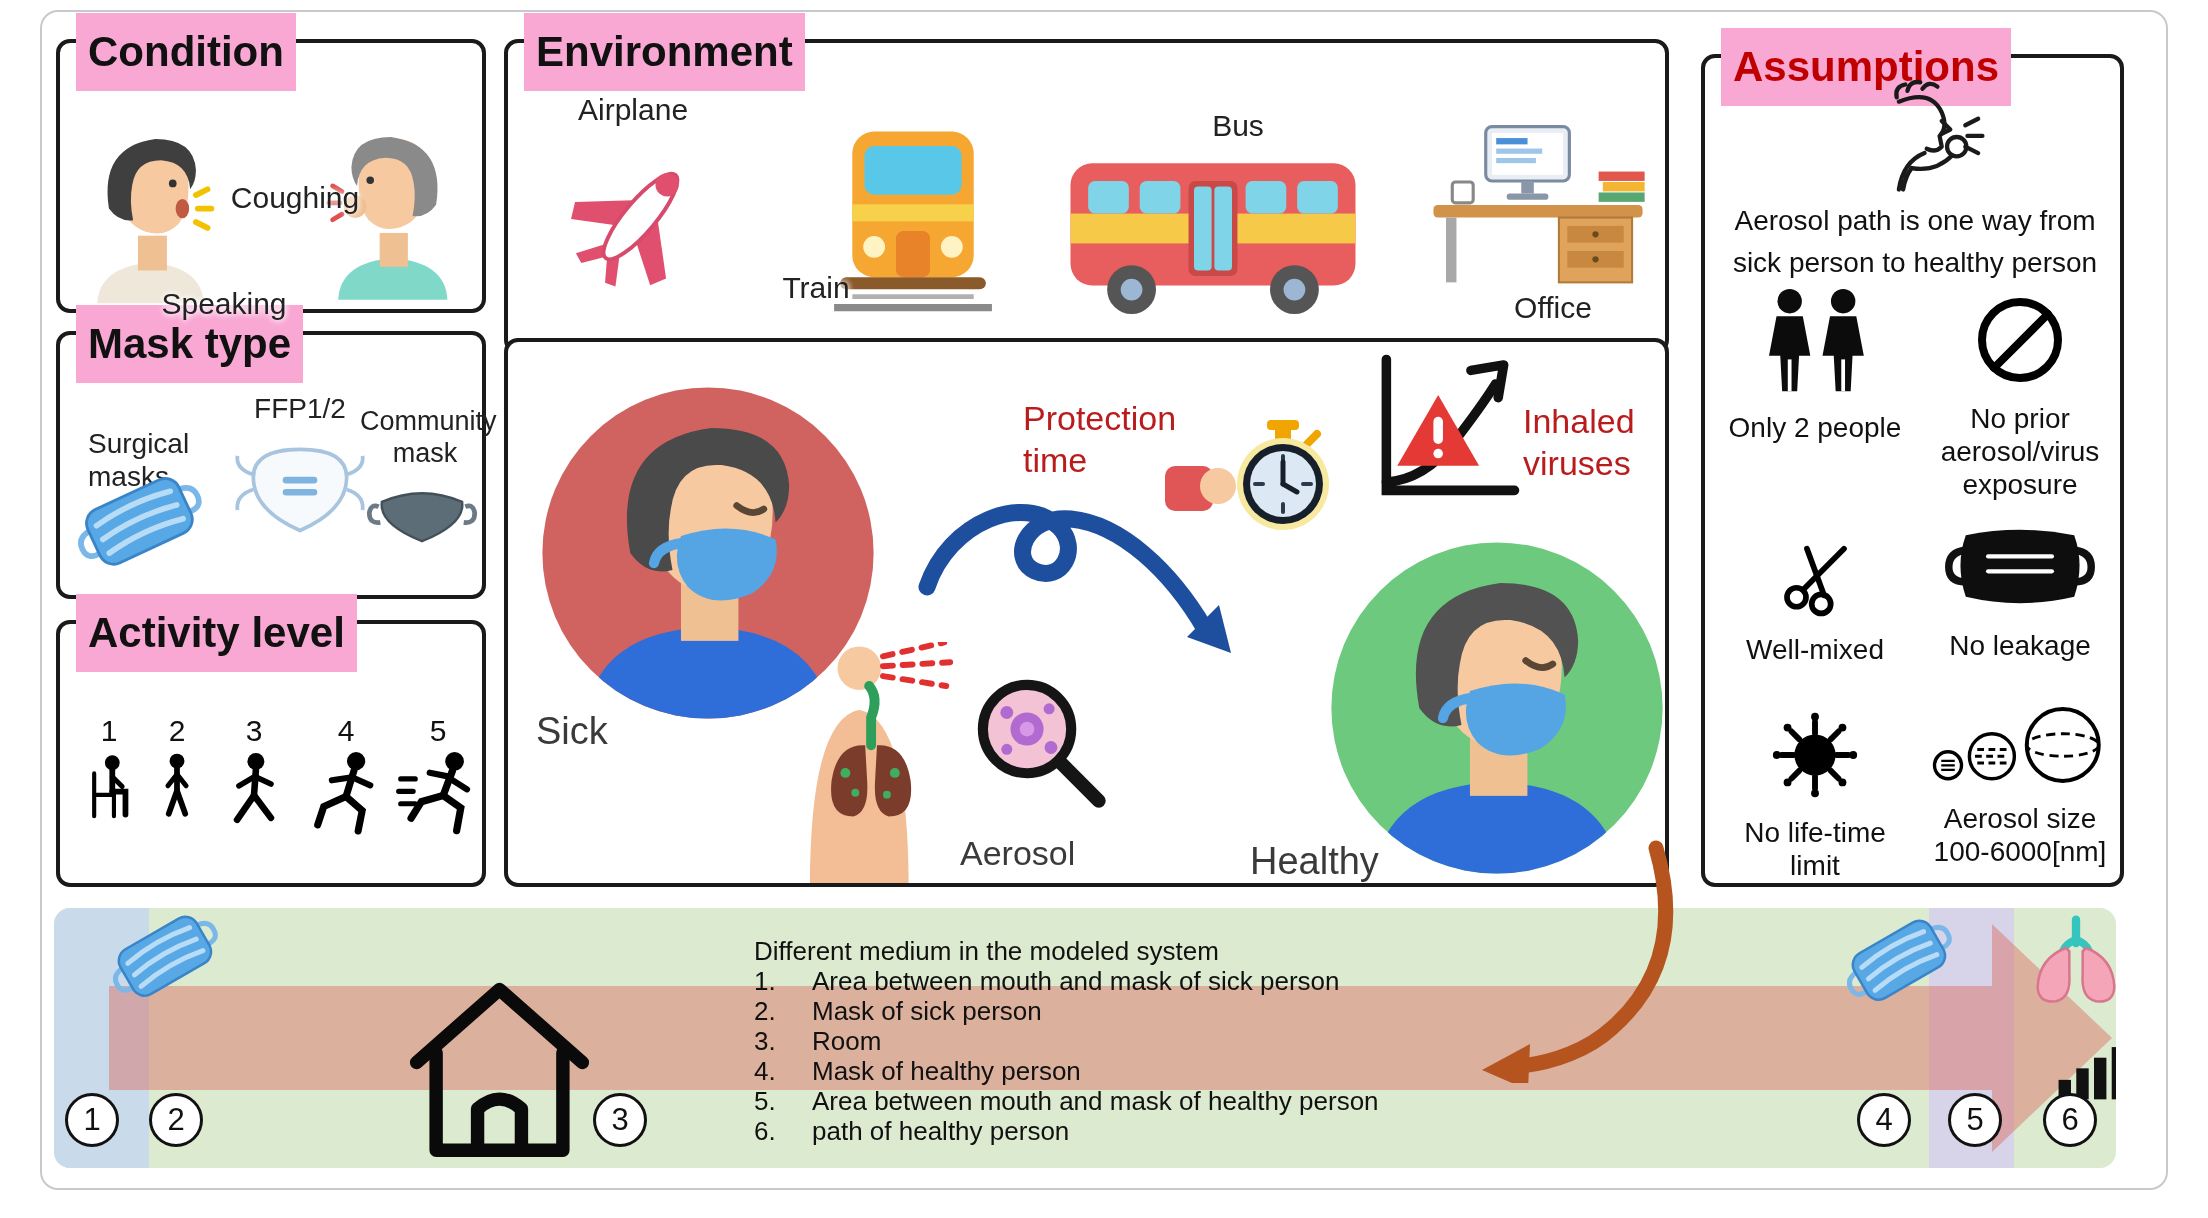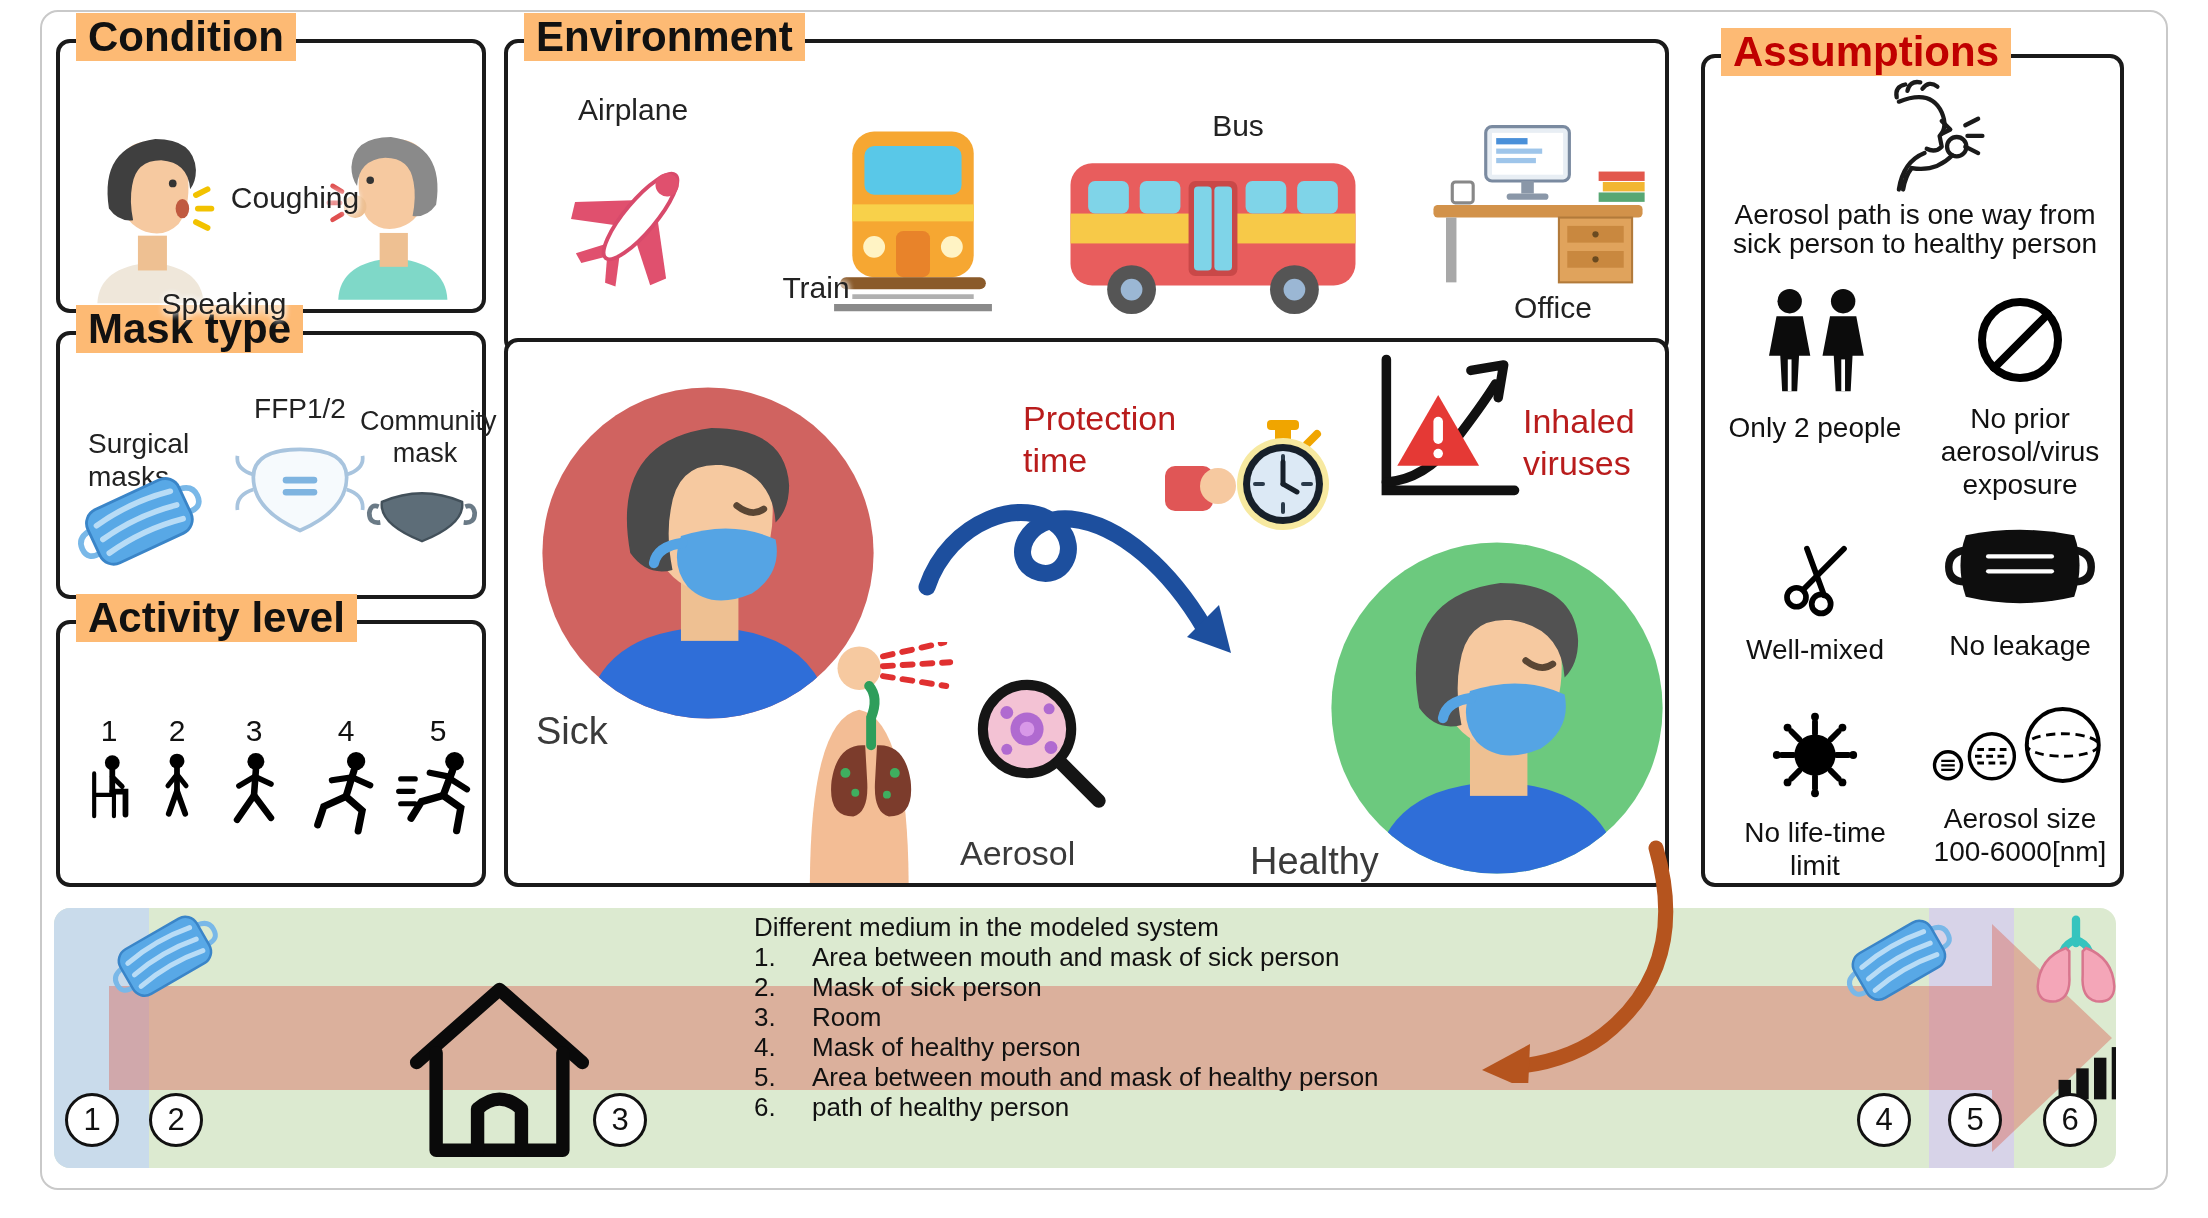--- a/index.html
+++ b/index.html
@@ -1,42 +1,42 @@
 <!DOCTYPE html>
 <html><head>
 <meta charset="utf-8">
 <style>
   * { margin:0; padding:0; box-sizing:border-box; }
   body { background:#fff; font-family:"Liberation Sans","DejaVu Sans",sans-serif; color:#111; }
   .canvas { position:relative; width:2208px; height:1218px; background:#fff; overflow:hidden; }
   .frame { position:absolute; left:40px; top:10px; width:2128px; height:1180px;
            border:2px solid #c9c9c9; border-radius:18px; }
   .panel { position:absolute; border:4px solid #1a1a1a; border-radius:14px; background:#fff; }
-  .legend { position:absolute; top:-30px; left:16px; background:#fdba74; padding:0 12px;
+  .legend { position:absolute; top:-30px; left:16px; background:#f9a8d4; padding:15px 12px;
             font-size:42px; font-weight:bold; white-space:nowrap; }
   .legend.red { color:#c00000; }
   .abs { position:absolute; }
   .lbl { position:absolute; font-size:30px; color:#222; }
   .shadowed { text-shadow:0 0 6px #fff, 0 0 6px #fff; }
   .center { text-align:center; }
   .marker { position:absolute; width:54px; height:54px; border:3px solid #111; border-radius:50%;
             background:#fff; display:flex; align-items:center; justify-content:center;
             font-size:31px; z-index:4; }
   .act-col { position:absolute; display:flex; flex-direction:column; align-items:center; }
   .act-num { font-size:30px; margin-bottom:4px; color:#111; }
   .as-cell { position:absolute; display:flex; flex-direction:column; align-items:center;
              text-align:center; font-size:28px; line-height:33px; color:#111; }
   .as-cell svg { display:block; margin-bottom:12px; }
   .scene-note { position:absolute; font-size:34px; line-height:42px; color:#b91c1c; }
   .scene-name { position:absolute; font-size:38px; color:#3a3a3a; }
   #strip { position:absolute; left:54px; top:908px; width:2062px; height:260px;
            background:#dcead0; border-radius:16px; overflow:hidden; }
   .mrow { display:flex; }
   .mnum { width:58px; flex:none; }
-  .media-text { position:absolute; left:700px; top:4px; width:690px; font-size:26px;
+  .media-text { position:absolute; left:700px; top:28px; width:690px; font-size:26px;
                 line-height:30px; color:#111; z-index:3; }
   svg { display:block; }
 </style>
 </head>
 <body>
 
 <div class="canvas">
   <div class="frame"></div>
 
   <div class="panel" style="left:56px;top:39px;width:430px;height:274px">
@@ -354,21 +354,21 @@
       <g fill="none" stroke="#1a1a1a" stroke-width="4" stroke-linecap="round" stroke-linejoin="round">
         <path d="M52 18 Q50 8 60 6 M62 12 Q64 2 74 4 M76 10 Q82 2 90 8"></path>
         <path d="M54 22 Q84 10 94 32 Q100 46 92 54 L94 64 Q88 70 80 66"></path>
         <path d="M94 40 L102 48 L94 52"></path>
         <circle cx="108" cy="64" r="9"></circle>
         <path d="M104 72 Q88 88 66 84"></path>
         <path d="M78 70 Q58 78 54 104 M66 84 Q60 92 58 104"></path>
         <path d="M116 44 L128 38 M118 54 L132 54 M116 64 L128 70"></path>
       </g>
     </svg>
-    <div class="abs center" style="left:14px;top:142px;width:392px;font-size:28px;line-height:29px">Aerosol path is one way from sick person to healthy person</div>
+    <div class="abs center" style="left:14px;top:142px;width:392px;font-size:28px;line-height:42px">Aerosol path is one way from sick person to healthy person</div>
 
     <div class="as-cell" style="left:20px;top:228px;width:180px">
       <svg viewBox="0 0 130 120" style="width:122px;height:113px">
         <g fill="#0c0c0c">
           <circle cx="38" cy="16" r="13"></circle>
           <path d="M24 32 L52 32 L60 74 L48 74 L46 112 L30 112 L28 74 L16 74 Z"></path>
           <circle cx="95" cy="16" r="13"></circle>
           <path d="M81 32 L109 32 L117 74 L105 74 L103 112 L87 112 L85 74 L73 74 Z"></path>
         </g>
         <rect x="36" y="78" width="4" height="34" fill="#fff"></rect>

